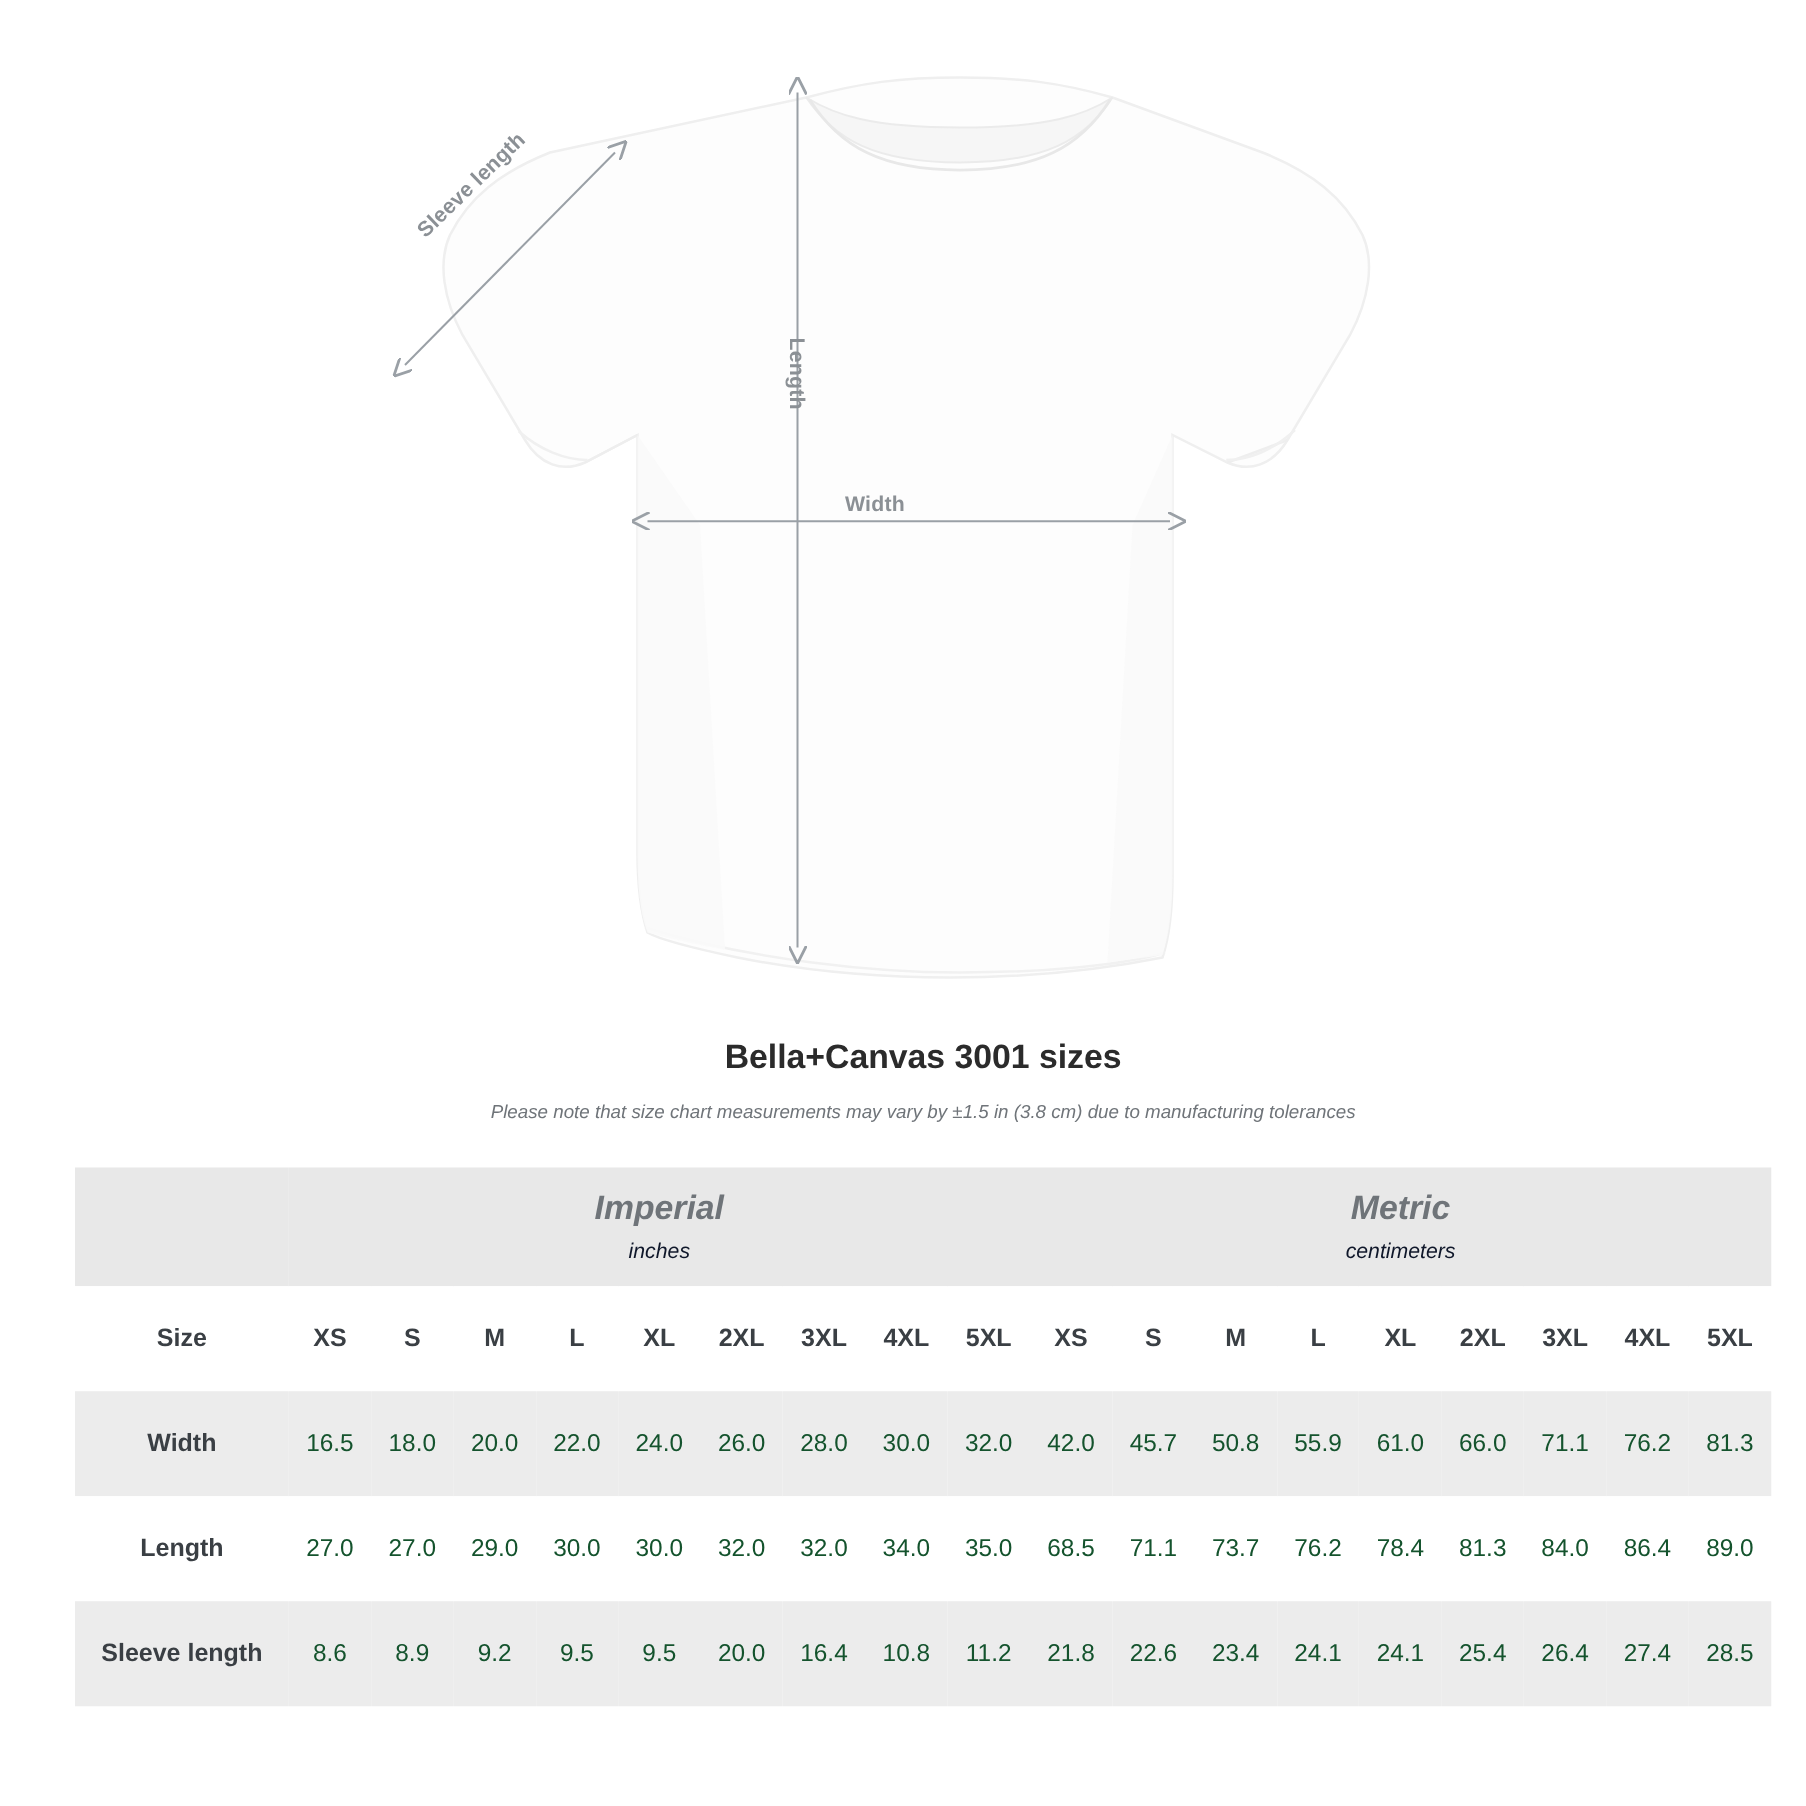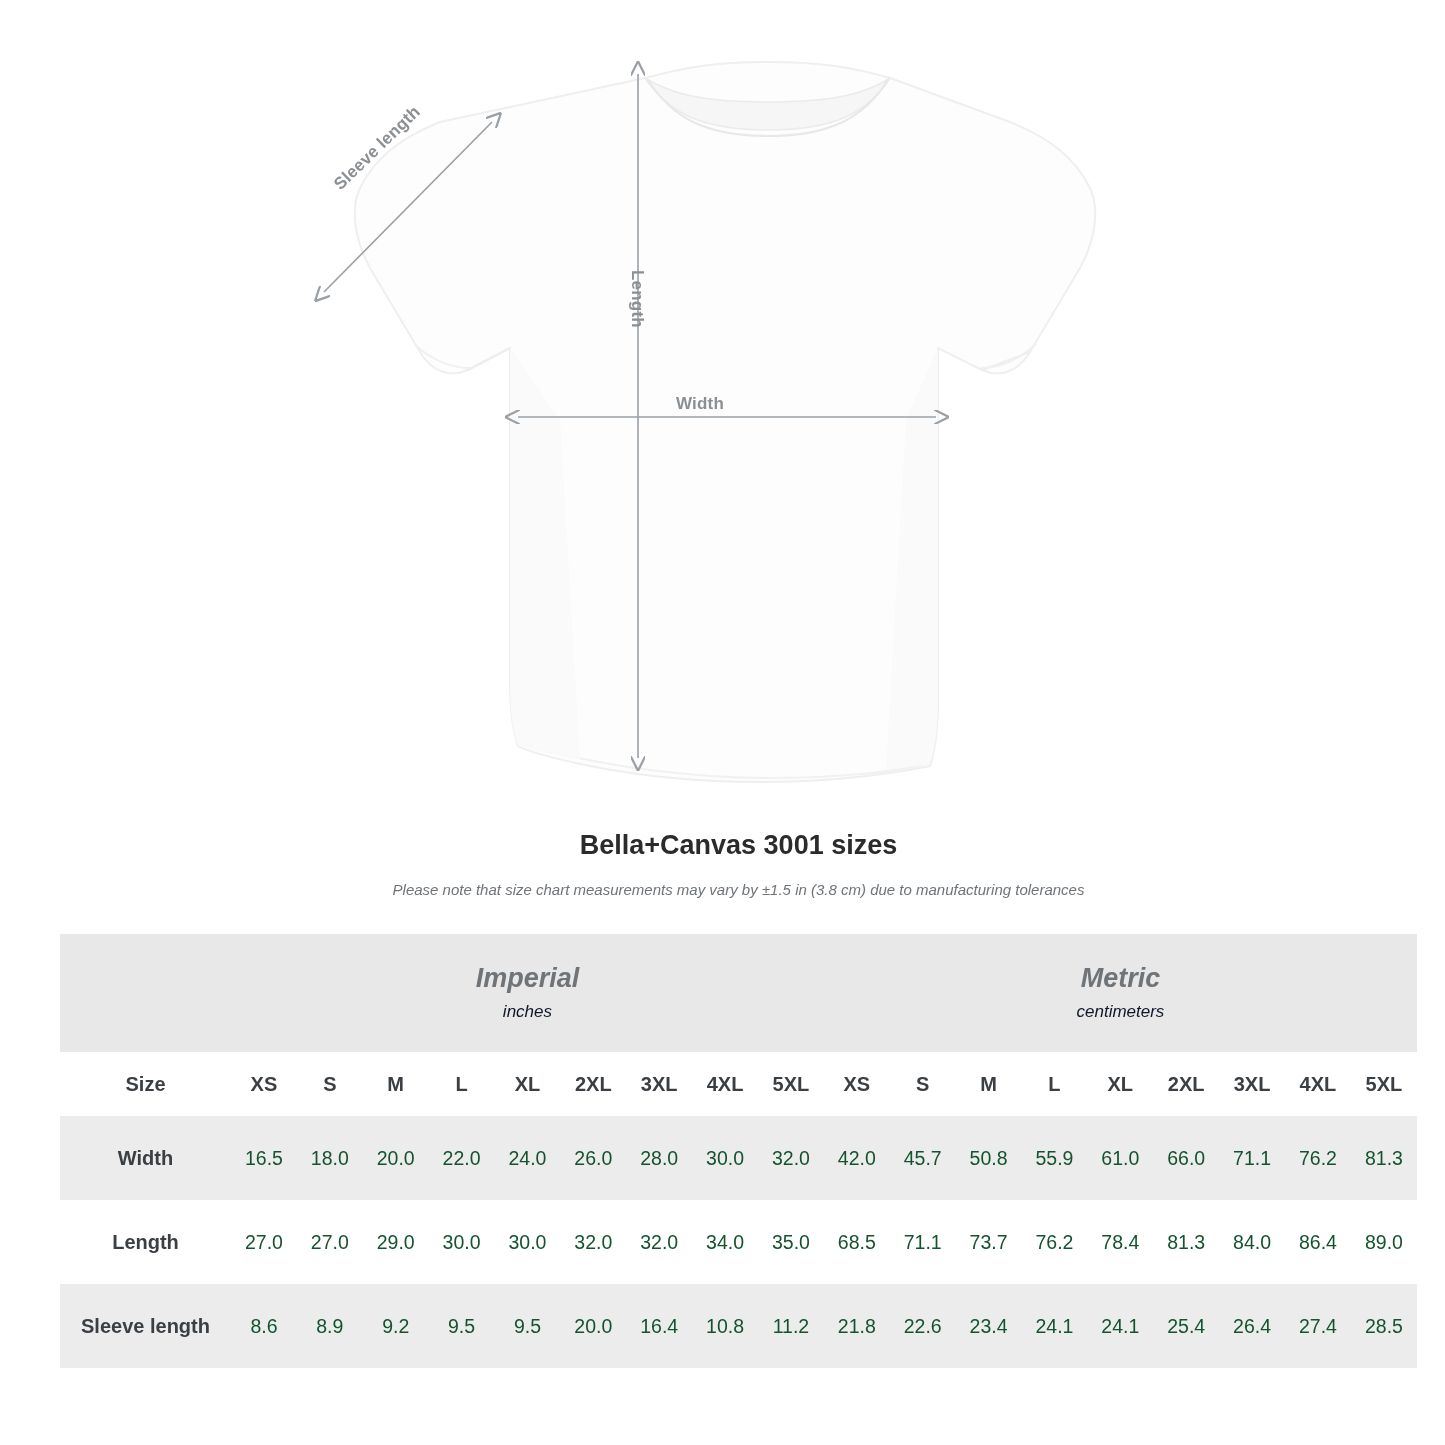--- a/index.html
+++ b/index.html
@@ -89,40 +89,40 @@
   td, th {
     text-align: center;
     vertical-align: middle;
     font-size: 19px;
     color: #3a3f44;
     border: none;
   }
   
   .unit-row td {
     background: #e8e8e8;
-    height: 118px;
+    height: 95px;
     padding: 0;
   }
   .unit-name {
     font-size: 27px;
     font-style: italic;
     font-weight: bold;
     color: #6f7479;
     line-height: 1.1;
   }
   .unit-sub {
     font-size: 17px;
     font-style: italic;
     color: #0f172a;
     margin-top: 9px;
   }
 
   .size-row td {
     background: #ffffff;
-    height: 64px;
+    height: 84px;
     font-weight: bold;
     font-size: 20px;
     color: #3a3f44;
   }
   .band-row td {
     height: 84px;
   }
   .band-row.shaded td { background: #ececec; }
   .band-row.plain td { background: #ffffff; }
 

